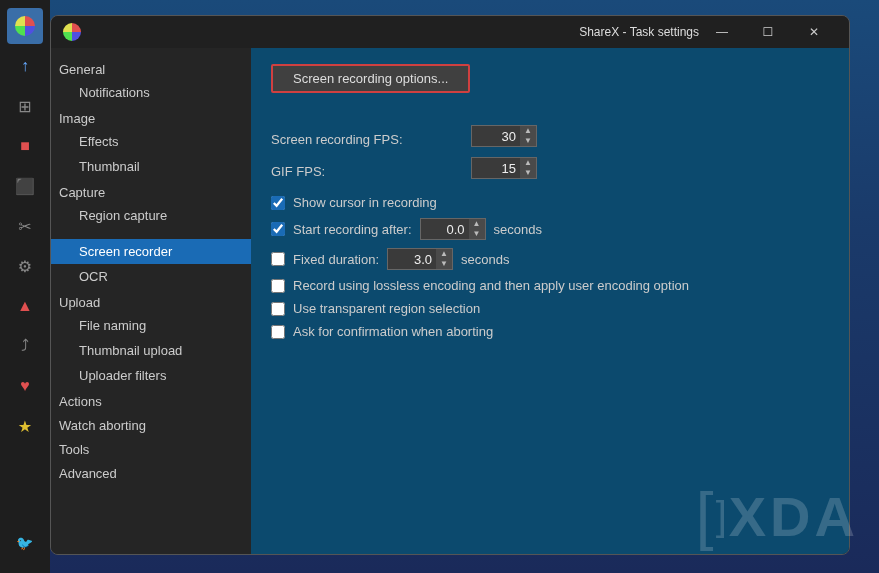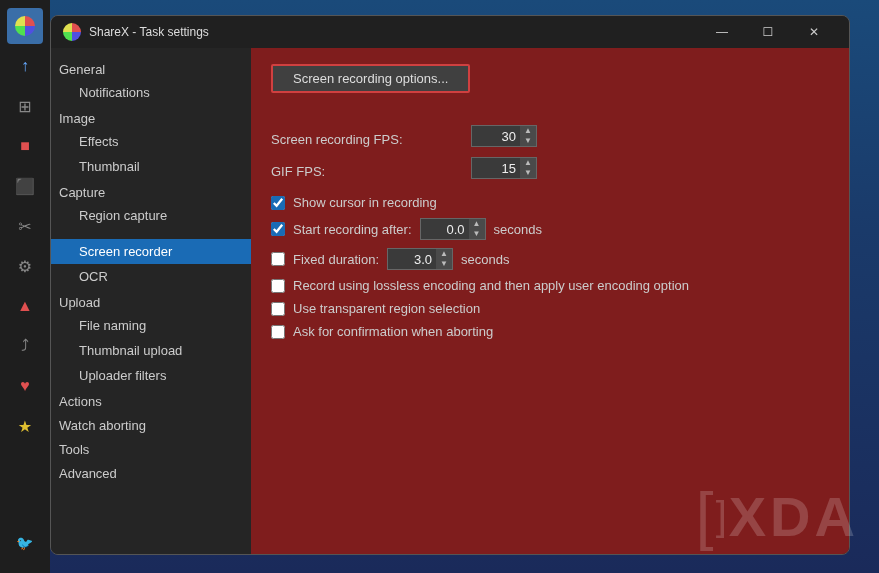--- a/index.html
+++ b/index.html
@@ -69,20 +69,21 @@
     }
     
     .titlebar {
       height: 32px;
       background: #202020;
       display: flex;
       align-items: center;
       padding: 0 12px;
       flex-shrink: 0;
       user-select: none;
+      text-align: right;
     }
     .titlebar-logo {
       width: 18px;
       height: 18px;
       margin-right: 8px;
       border-radius: 50%;
       background: conic-gradient(#e05050 0deg 90deg, #5050e0 90deg 180deg, #50e050 180deg 270deg, #e0e050 270deg 360deg);
     }
     .titlebar-title {
       color: #ddd;
@@ -134,21 +135,21 @@
       color: #ccc;
       font-size: 13px;
       font-weight: normal;
       cursor: pointer;
       display: block;
     }
 
     
     .right-panel {
       flex: 1;
-      background: #7f1d1d;
+      background: #0c4a6e;
       padding: 16px 20px;
       overflow-y: auto;
     }
     .screen-rec-btn {
       display: inline-block;
       background: #404040;
       border: 2px solid #d04040;
       color: #ddd;
       padding: 5px 20px;
       cursor: pointer;

